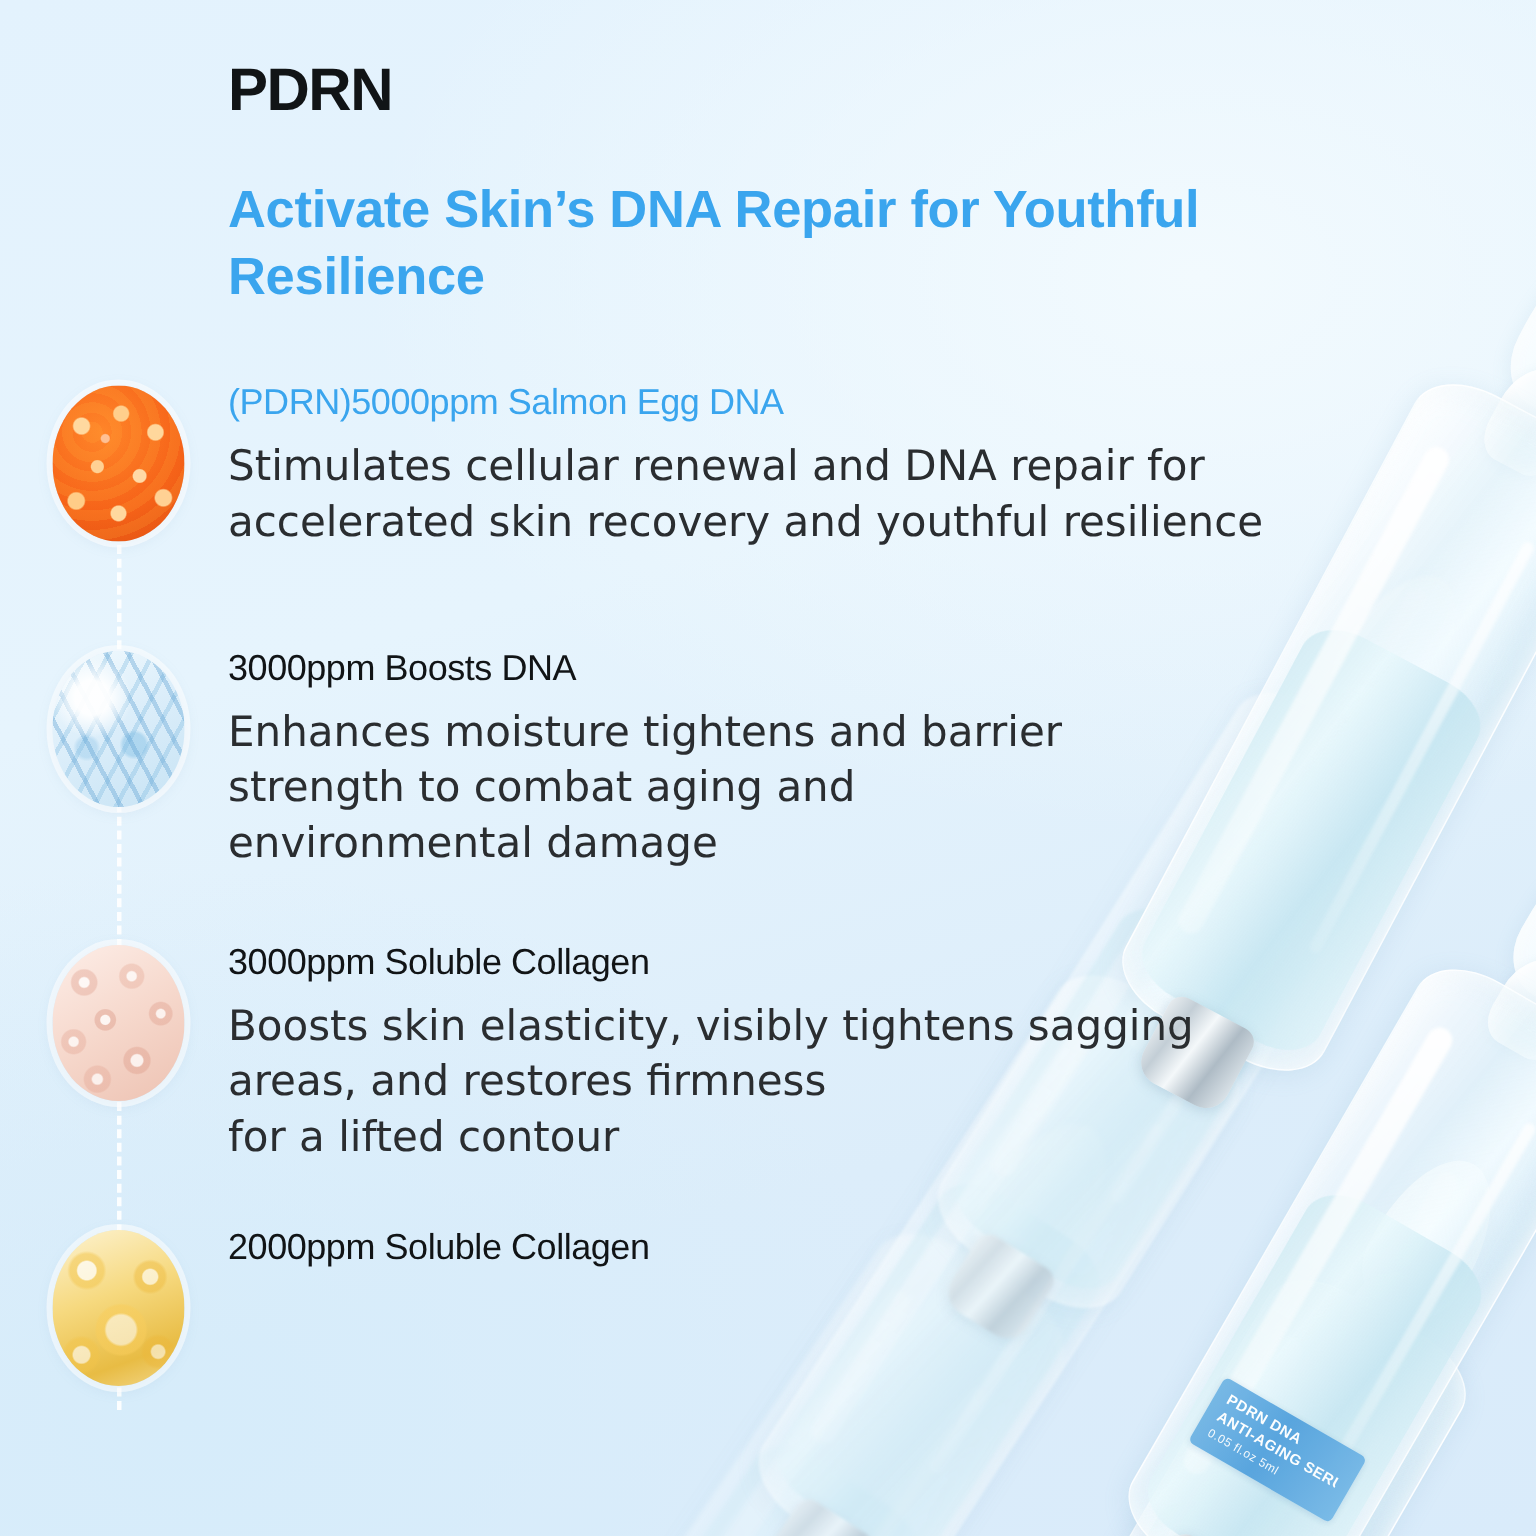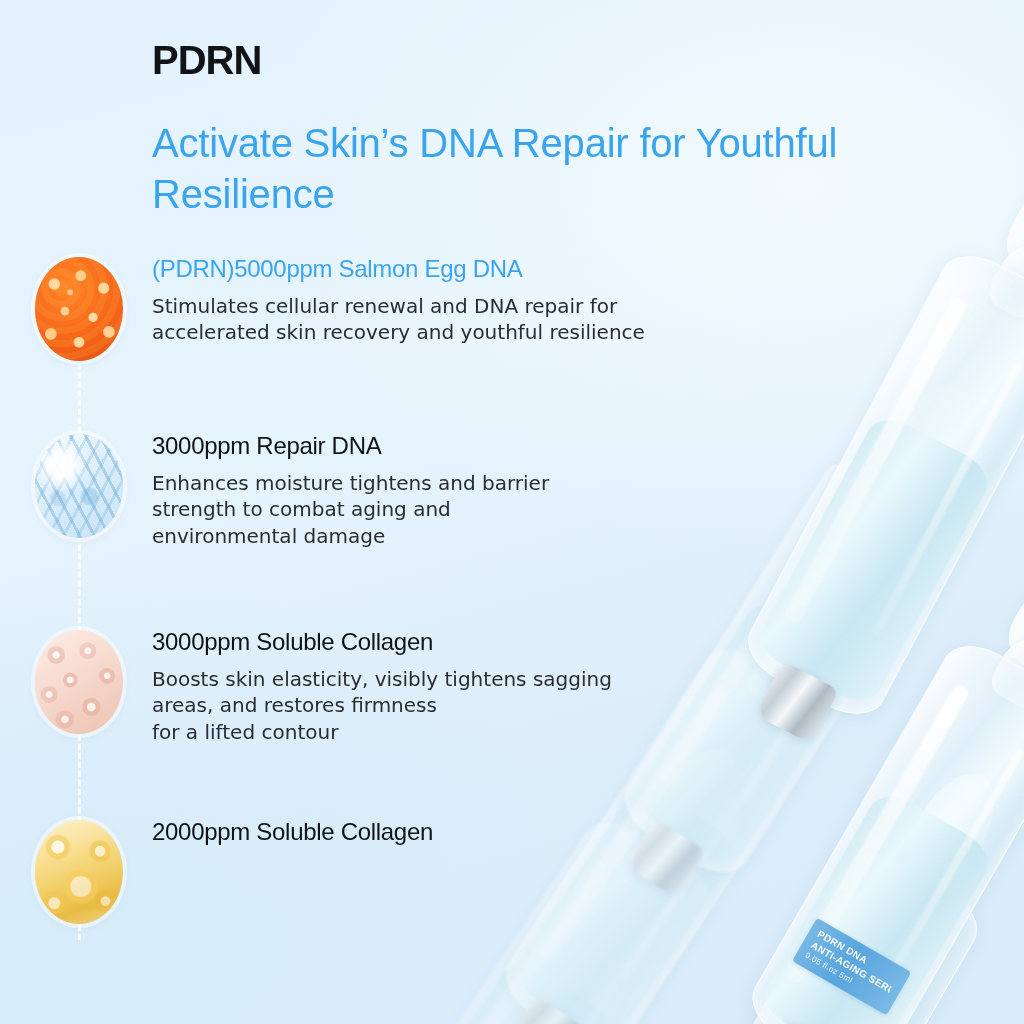--- a/index.html
+++ b/index.html
@@ -166,22 +166,22 @@
     font-weight:bold;
     font-size:40px;
     letter-spacing:-1px;
     color:#111416;
   }
   .headline {
     position:absolute;
     left:152px; top:118px;
     width:700px;
     font-family:"Liberation Sans", sans-serif;
-    font-weight:normal;
-    font-size:40px;
+    font-weight:bold;
+    font-size:35px;
     line-height:1.28;
     color:#3aa5ee;
     letter-spacing:-0.2px;
   }
 
   
   .connector {
     position:absolute;
     left:78px; top:300px;
     width:0; height:640px;
@@ -261,21 +261,21 @@
     font-weight:normal;
     font-size:24px;
     letter-spacing:-0.3px;
     color:#111416;
     margin-bottom:10px;
   }
   .f-title.accent { color:#3aa5ee; }
 
   .f-desc {
     font-family:"DejaVu Sans", sans-serif;
-    font-size:20px;
+    font-size:28px;
     line-height:1.32;
     color:#2a2d30;
     white-space:pre-line;
   }
 </style>
 </head>
 <body>
 
 <div id="poster">
 
@@ -371,21 +371,21 @@
         <div class="f-desc">Stimulates cellular renewal and DNA repair for
 accelerated skin recovery and youthful resilience</div>
       </div>
     </div>
 
     <div class="feature" id="feat-1">
       <div class="f-icon">
         <div class="tex tex-dna"></div>
       </div>
       <div class="f-text">
-        <div class="f-title">3000ppm Repair DNA</div>
+        <div class="f-title">3000ppm Boosts DNA</div>
         <div class="f-desc">Enhances moisture tightens and barrier
 strength to combat aging and
 environmental damage</div>
       </div>
     </div>
 
     <div class="feature" id="feat-2">
       <div class="f-icon">
         <div class="tex tex-elastin"></div>
       </div>

